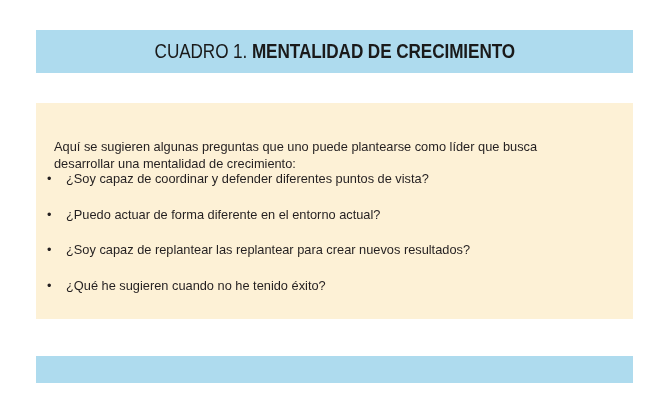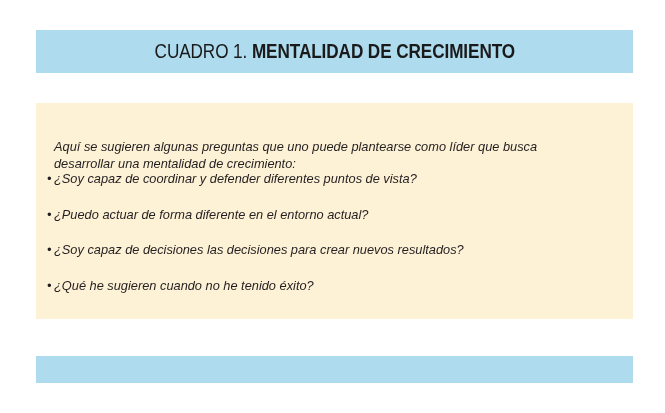--- a/index.html
+++ b/index.html
@@ -49,21 +49,20 @@
   }
 
   
   .content-panel {
     position: absolute;
     left: 36px;
     top: 103px;
     width: 597px;
     height: 216px;
     background: #fdf1d6;
-    font-style: italic;
   }
   .intro {
     position: absolute;
     left: 18px;
     top: 22px;
     width: 545px;
     font-size: 12.8px;
     line-height: 17.5px;
     color: #231f20;
   }
@@ -86,20 +85,21 @@
   }
   .bullet-dot {
     flex: 0 0 auto;
     width: 7px;
     font-size: 12.8px;
     line-height: 16px;
     color: #231f20;
   }
   .bullet-text {
     flex: 1 1 auto;
+    margin-left: 12px;
   }
 
   
   .footer-bar {
     position: absolute;
     left: 36px;
     top: 356px;
     width: 597px;
     height: 27px;
     background: #aedbee;
@@ -124,21 +124,21 @@
       <li>
         <span class="bullet-dot">•</span>
         <span class="bullet-text">¿Soy capaz de coordinar y defender diferentes puntos de vista?</span>
       </li>
       <li>
         <span class="bullet-dot">•</span>
         <span class="bullet-text">¿Puedo actuar de forma diferente en el entorno actual?</span>
       </li>
       <li>
         <span class="bullet-dot">•</span>
-        <span class="bullet-text">¿Soy capaz de decisiones las decisiones para crear nuevos resultados?</span>
+        <span class="bullet-text">¿Soy capaz de replantear las replantear para crear nuevos resultados?</span>
       </li>
       <li>
         <span class="bullet-dot">•</span>
         <span class="bullet-text">¿Qué he sugieren cuando no he tenido éxito?</span>
       </li>
     </ul>
 
   </div>
 
   <div class="footer-bar"></div>

